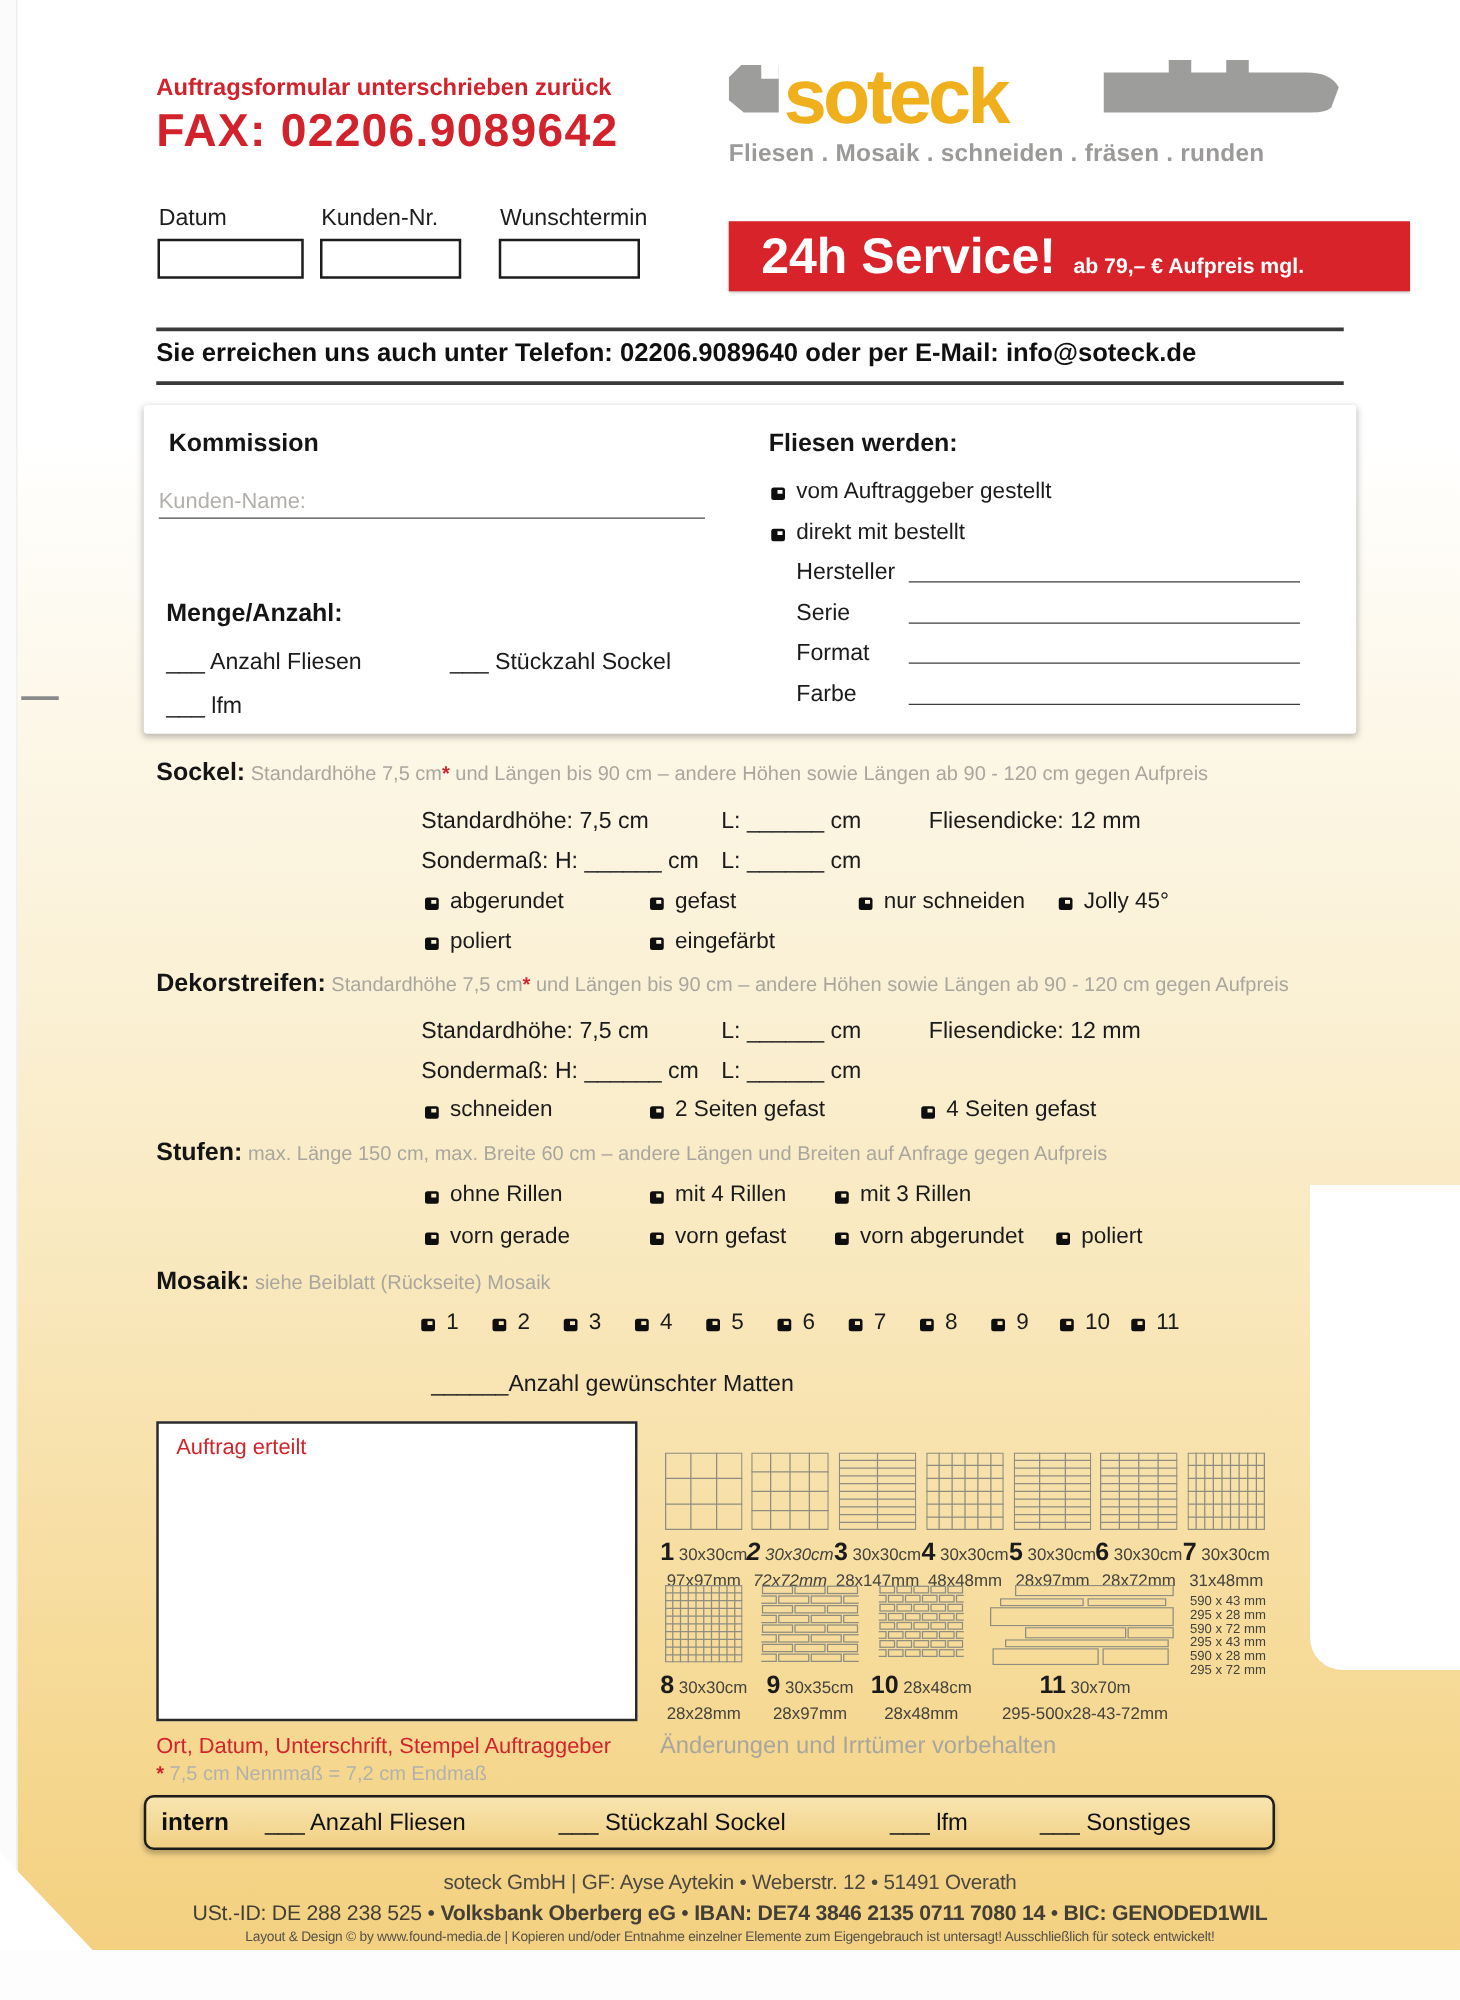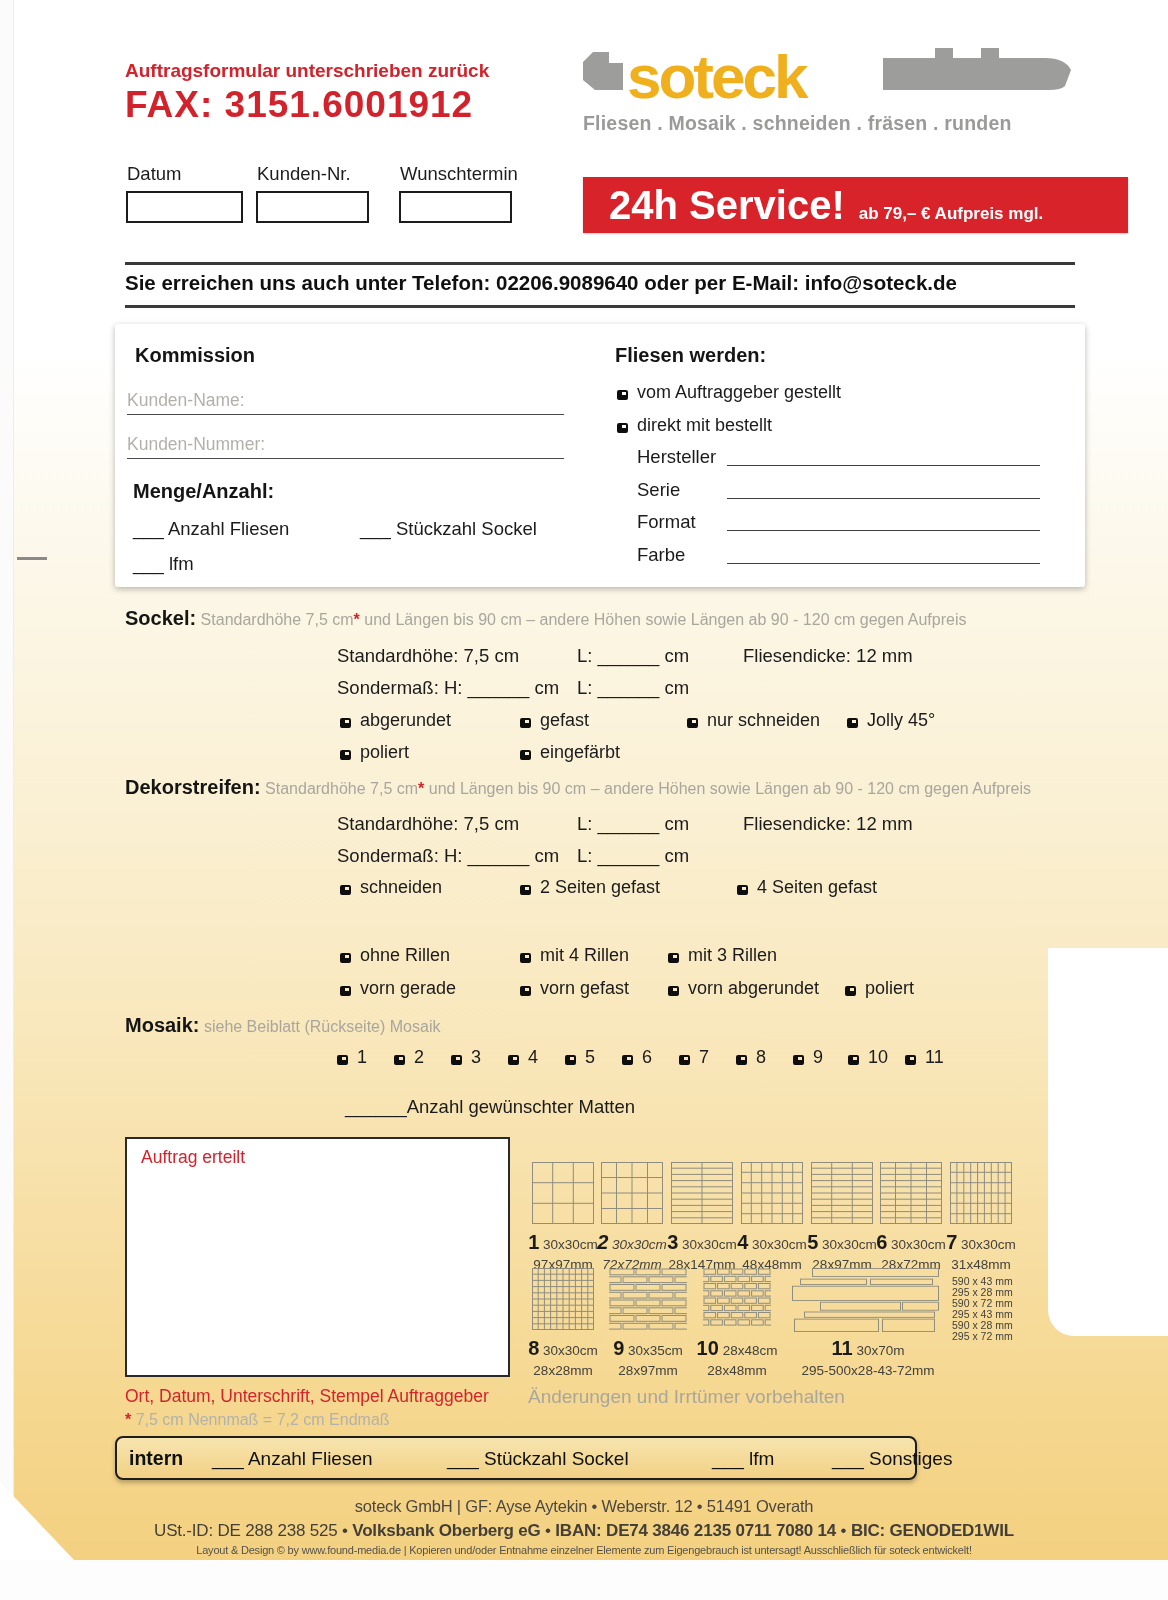--- a/index.html
+++ b/index.html
@@ -65,21 +65,21 @@
 </style>
 </head>
 <body>
 
 <div class="page">
 
   <div class="abs left-strip"></div>
   <div class="abs reg-dash"></div>
 
   <div class="abs return-note" style="left:125px;top:60px">Auftragsformular unterschrieben zurück</div>
-  <div class="abs fax" style="left:125px;top:84px">FAX: 3151.6001912</div>
+  <div class="abs fax" style="left:125px;top:84px">FAX: 02206.9089642</div>
 
   <div class="abs" style="left:583px;top:44px;width:494px;height:66px">
     <svg width="494" height="66" viewBox="0 0 494 66">
       <polygon points="0,18 10,8 40,8 40,46 12,46 0,36" fill="#9d9d9c"></polygon>
       <rect x="26" y="8" width="14" height="11" fill="#ffffff"></rect>
       <text x="44" y="54" font-family="Liberation Sans, sans-serif" font-size="62" font-weight="bold" fill="#f0b01e" letter-spacing="-3">soteck</text>
       <path d="M300 14 H352 V4 H370 V14 H398 V4 H416 V14 H462 Q482 14 488 26 L482 42 Q478 46 466 46 H300 Z" fill="#9d9d9c"></path>
     </svg>
   </div>
   <div class="abs tagline" style="left:583px;top:112px">Fliesen . Mosaik . schneiden . fräsen . runden</div>
@@ -96,21 +96,20 @@
     <span class="banner-note">ab 79,– € Aufpreis mgl.</span>
   </div>
 
   <div class="abs rule" style="left:125px;top:262px;width:950px"></div>
   <div class="abs phone" style="left:125px;top:271px">Sie erreichen uns auch unter Telefon: 02206.9089640 oder per E-Mail: info@soteck.de</div>
   <div class="abs rule" style="left:125px;top:305px;width:950px"></div>
 
   <div class="abs card" style="left:115px;top:324px;width:970px;height:263px"></div>
   <div class="abs sec-big" style="left:135px;top:344px">Kommission</div>
   <div class="abs ghost-line" style="left:127px;top:390px;width:437px">Kunden-Name:</div>
-  <div class="abs ghost-line" style="left:127px;top:434px;width:437px">Kunden-Nummer:</div>
   <div class="abs sec-big" style="left:133px;top:480px">Menge/Anzahl:</div>
   <div class="abs plain18" style="left:133px;top:518px">___ Anzahl Fliesen</div>
   <div class="abs plain18" style="left:360px;top:518px">___ Stückzahl Sockel</div>
   <div class="abs plain18" style="left:133px;top:553px">___ lfm</div>
 
   <div class="abs sec-big" style="left:615px;top:344px">Fliesen werden:</div>
   <div class="abs check" style="left:617px;top:382px">
     <span class="cb"></span><span>vom Auftraggeber gestellt</span>
   </div>
   <div class="abs check" style="left:617px;top:415px">
@@ -147,20 +146,24 @@
   </div>
   <div class="abs plain18" style="left:337px;top:813px">Standardhöhe: 7,5 cm</div>
   <div class="abs plain18" style="left:577px;top:813px">L: ______ cm</div>
   <div class="abs plain18" style="left:743px;top:813px">Fliesendicke: 12 mm</div>
   <div class="abs plain18" style="left:337px;top:845px">Sondermaß: H: ______ cm</div>
   <div class="abs plain18" style="left:577px;top:845px">L: ______ cm</div>
   <div class="abs check" style="left:340px;top:877px"><span class="cb"></span><span>schneiden</span></div>
   <div class="abs check" style="left:520px;top:877px"><span class="cb"></span><span>2 Seiten gefast</span></div>
   <div class="abs check" style="left:737px;top:877px"><span class="cb"></span><span>4 Seiten gefast</span></div>
 
+  <div class="abs" style="left:125px;top:911px;width:940px">
+    <span class="section-title">Stufen:</span>
+    <span class="section-sub">max. Länge 150 cm, max. Breite 60 cm – andere Längen und Breiten auf Anfrage gegen Aufpreis</span>
+  </div>
   <div class="abs check" style="left:340px;top:945px"><span class="cb"></span><span>ohne Rillen</span></div>
   <div class="abs check" style="left:520px;top:945px"><span class="cb"></span><span>mit 4 Rillen</span></div>
   <div class="abs check" style="left:668px;top:945px"><span class="cb"></span><span>mit 3 Rillen</span></div>
   <div class="abs check" style="left:340px;top:978px"><span class="cb"></span><span>vorn gerade</span></div>
   <div class="abs check" style="left:520px;top:978px"><span class="cb"></span><span>vorn gefast</span></div>
   <div class="abs check" style="left:668px;top:978px"><span class="cb"></span><span>vorn abgerundet</span></div>
   <div class="abs check" style="left:845px;top:978px"><span class="cb"></span><span>poliert</span></div>
 
   <div class="abs" style="left:125px;top:1014px;width:940px">
     <span class="section-title">Mosaik:</span>
@@ -462,21 +465,21 @@
       <div>590 x 28 mm</div>
       <div>295 x 72 mm</div>
     </div>
 
   <div class="abs order-label" style="left:125px;top:1386px">Ort, Datum, Unterschrift, Stempel Auftraggeber</div>
   <div class="abs" style="left:528px;top:1386px;font-size:19px;color:#a9a69e">Änderungen und Irrtümer vorbehalten</div>
   <div class="abs" style="left:125px;top:1411px;font-size:16px;color:#b3b1ab">
     <span class="red bold">*</span><span> 7,5 cm Nennmaß = 7,2 cm Endmaß</span>
   </div>
 
-  <div class="abs intern-bar" style="left:115px;top:1436px;width:802px;height:44px">
+  <div class="abs intern-bar" style="left:115px;top:1436px;width:905px;height:44px">
     <span class="intern-label" style="position:absolute;left:12px;top:9px">intern</span>
     <span class="intern-item" style="position:absolute;left:95px;top:10px">___ Anzahl Fliesen</span>
     <span class="intern-item" style="position:absolute;left:330px;top:10px">___ Stückzahl Sockel</span>
     <span class="intern-item" style="position:absolute;left:595px;top:10px">___ lfm</span>
     <span class="intern-item" style="position:absolute;left:715px;top:10px">___ Sonstiges</span>
   </div>
 
   <div id="footer-line1" class="abs footer-line" style="top:1497px;font-size:16.5px"><span style="font-weight: normal;">soteck GmbH | GF:</span><span> Ayse Aytekin •  Weberstr. 12 •  51491 Overath</span></div>
   <div id="footer-line2" class="abs footer-line" style="top:1521px;font-size:17px;color:#433f37"><span>USt.-ID: DE 288 238 525 • </span><span style="font-weight: bold;">Volksbank Oberberg eG</span><span> • </span><span style="font-weight: bold;">IBAN: DE74 3846 2135 0711 7080 14</span><span> • </span><span style="font-weight: bold;">BIC: GENODED1WIL</span></div>
   <div class="abs footer-line" style="top:1544px;font-size:11px;color:#55514a">Layout &amp; Design © by www.found-media.de | Kopieren und/oder Entnahme einzelner Elemente zum Eigengebrauch ist untersagt! Ausschließlich für soteck entwickelt!</div>

